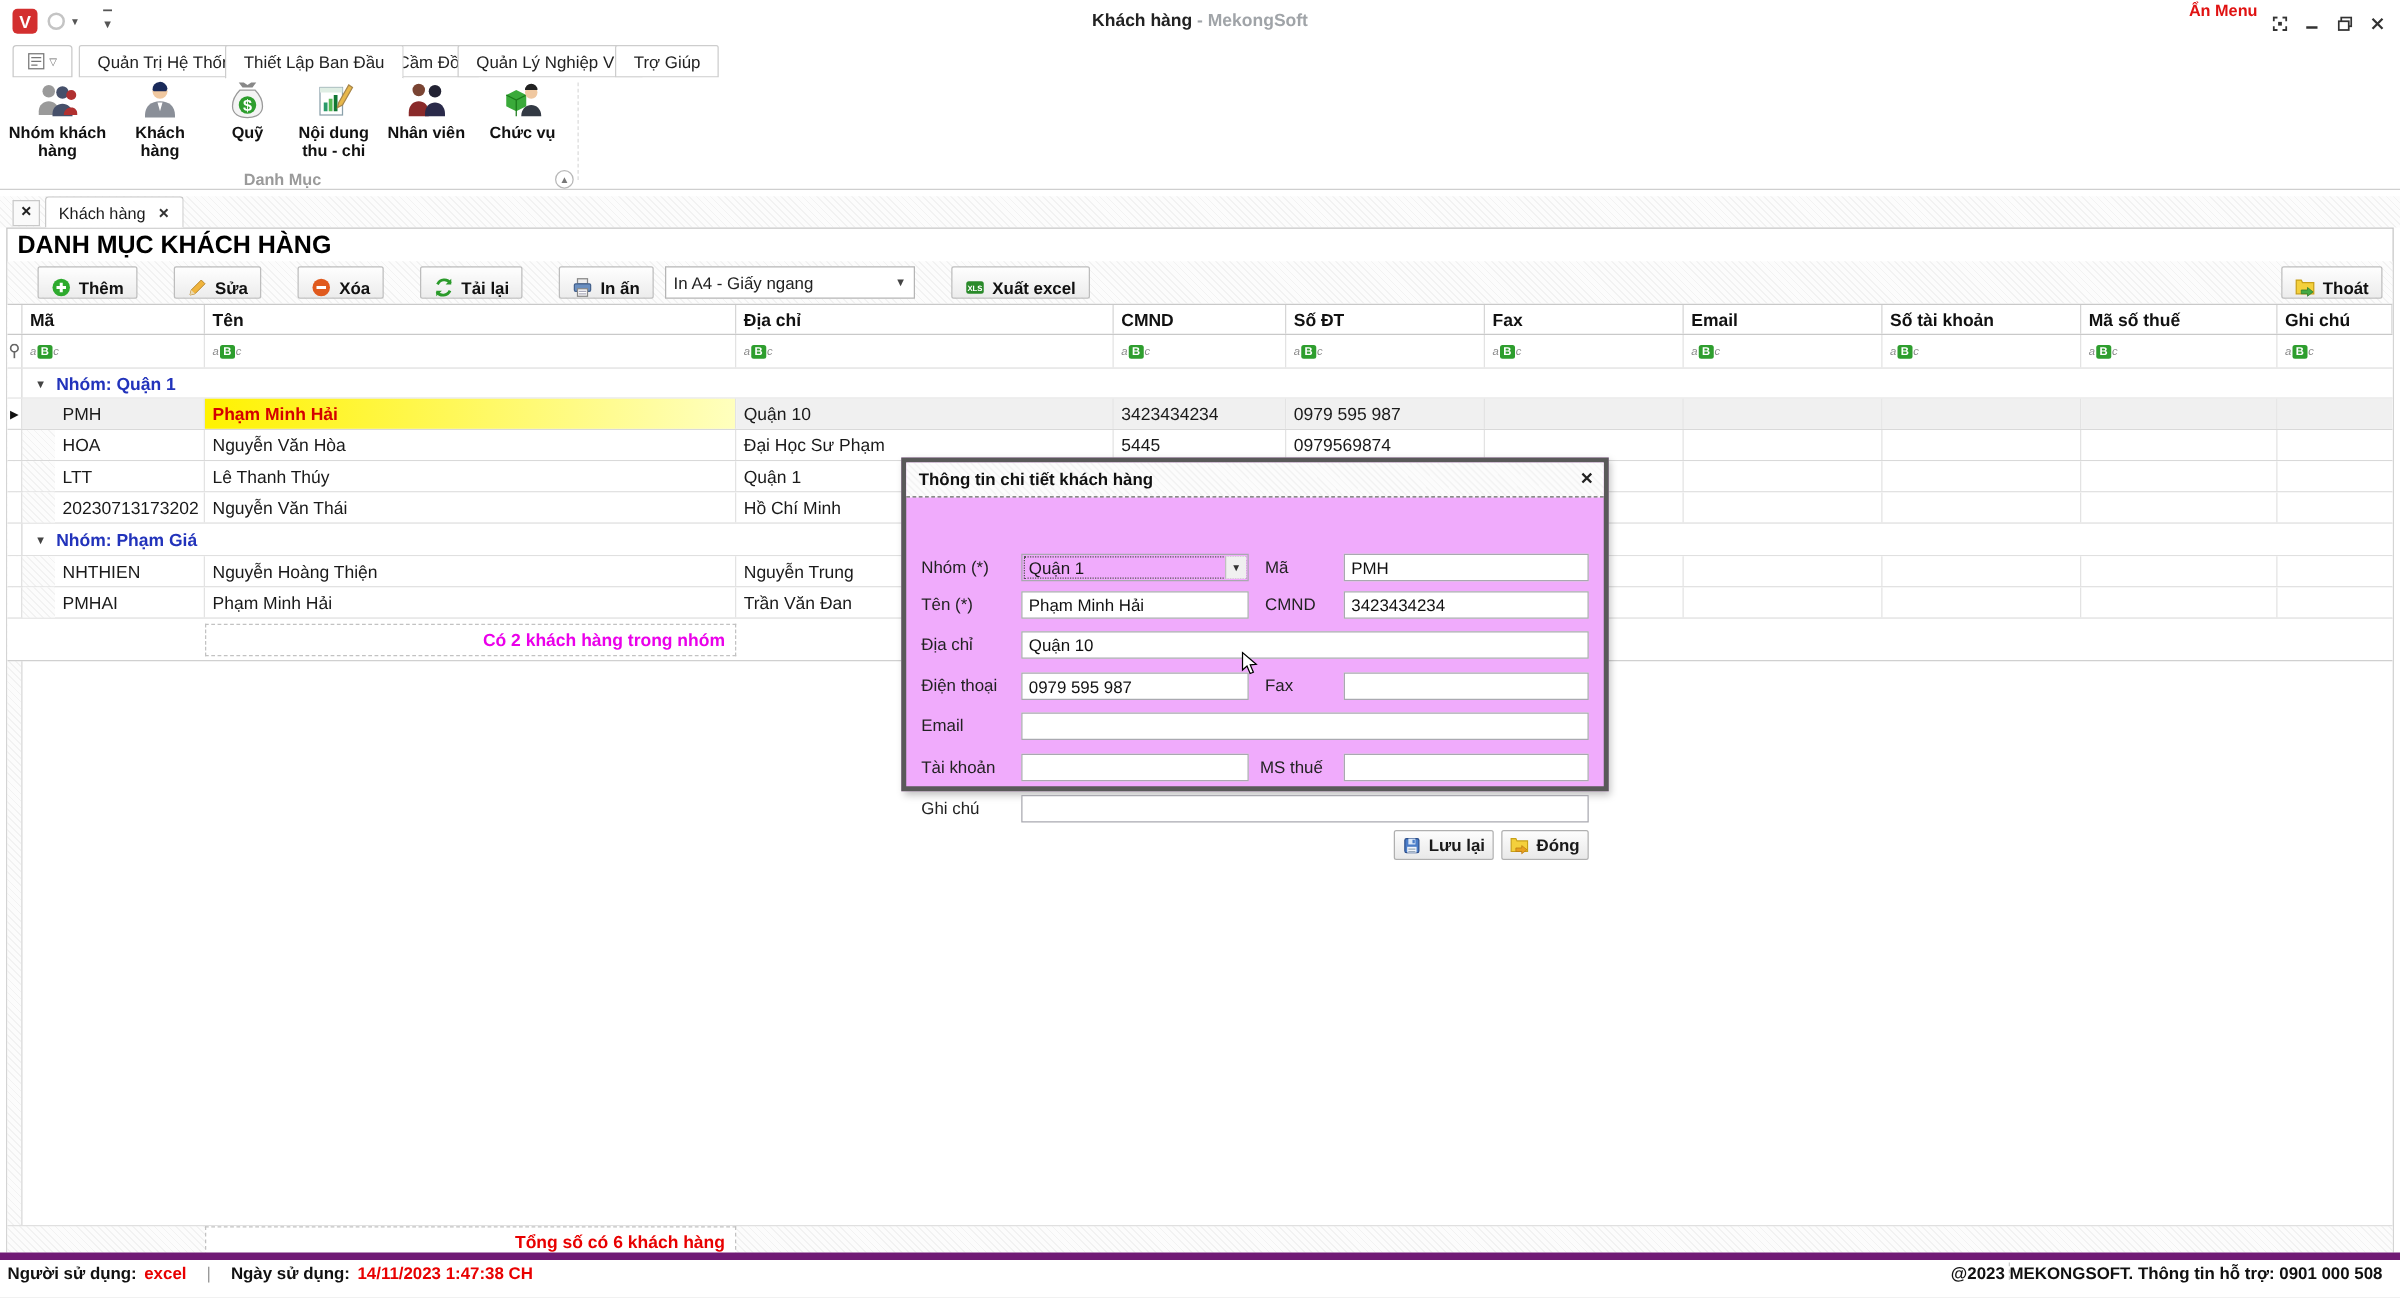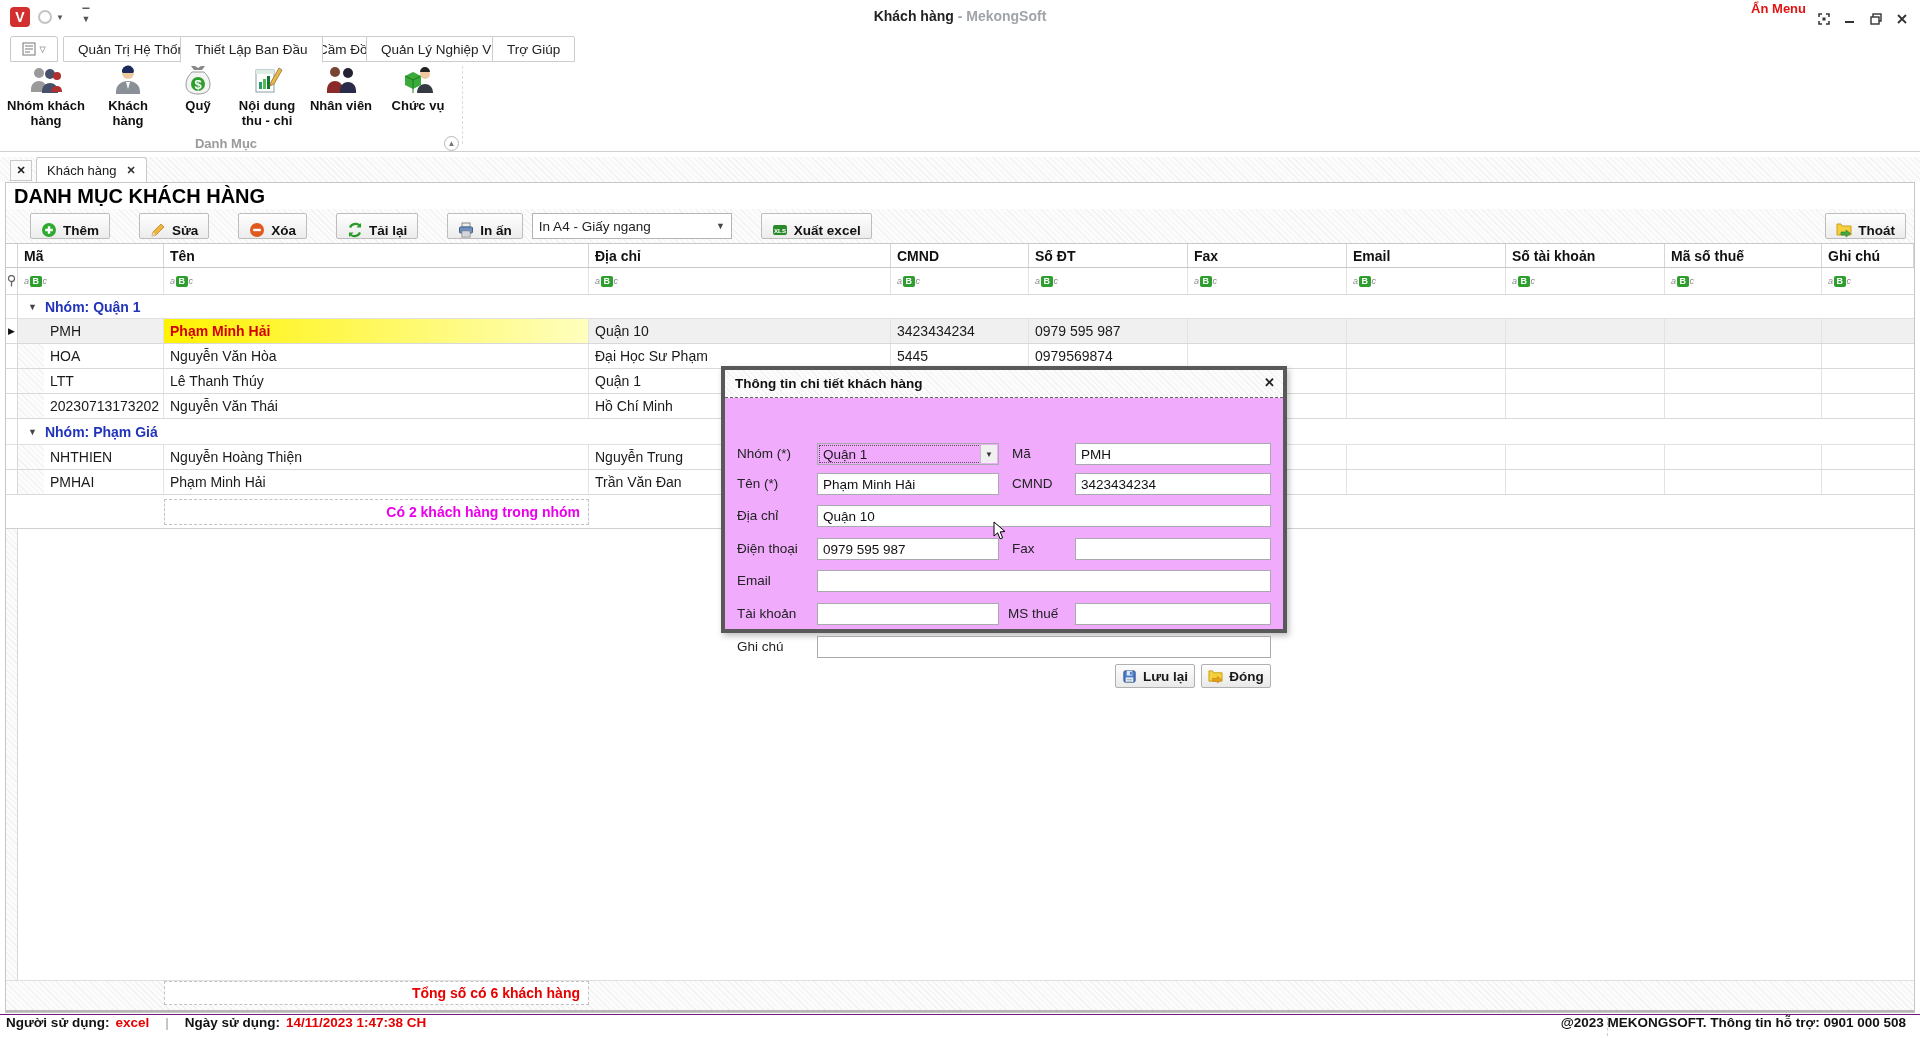--- a/index.html
+++ b/index.html
@@ -96,22 +96,22 @@
   .gfoot .box { width:425px; height:26px; border:1px dashed #c2c2c2; display:flex; align-items:center;
                 justify-content:flex-end; padding:0 8px; font-weight:bold; color:#ea00ea; background:#fff; }
   .gfoot.h2 { height:34px; }
   .totalrow { position:absolute; left:0; right:0; bottom:0; height:32px; border-top:1px solid #e0e0e0; border-bottom:2px solid #b8b8b8;
               display:flex; align-items:flex-start; }
   .totalrow .sp { width:158px; }
   .totalrow .box { width:425px; height:24px; border:1px dashed #c2c2c2; display:flex; align-items:center;
                    justify-content:flex-end; padding:0 8px; font-weight:bold; color:#e80000; background:#fff; }
 
   
-  .statusbar { position:absolute; left:0; right:0; bottom:0; height:24px; border-top:1px solid #701a75; background:#fff;
-               display:flex; align-items:flex-start; font-size:13.5px; font-weight:bold; }
+  .statusbar { position:absolute; left:0; right:0; bottom:12px; height:24px; border-top:6px solid #701a75; background:#fff;
+               display:flex; align-items:flex-end; font-size:13.5px; font-weight:bold; }
   .statusbar .lbl { color:#111; } .statusbar .red { color:#e80000; }
   .statusbar .pipe { color:#999; margin:0 10px; font-weight:normal; }
   .sb-left { display:flex; align-items:center; padding-left:6px; gap:6px; }
   .sb-right { position:absolute; right:14px; display:flex; align-items:center; }
   .sb-sep { position:absolute; right:312px; top:2px; bottom:2px; border-left:1px dashed #cccccc; }
 
   
   .dialog { position:absolute; left:677px; top:366px; width:566px; height:267px; border:4px solid #595959; background:#f0abfc;
             z-index:50; box-shadow:2px 3px 6px rgba(0,0,0,.25);margin-left:44px; }
   .dlg-title { position:relative; height:28px; border-bottom:1px dashed #666; display:flex; align-items:center; padding:0 10px;

